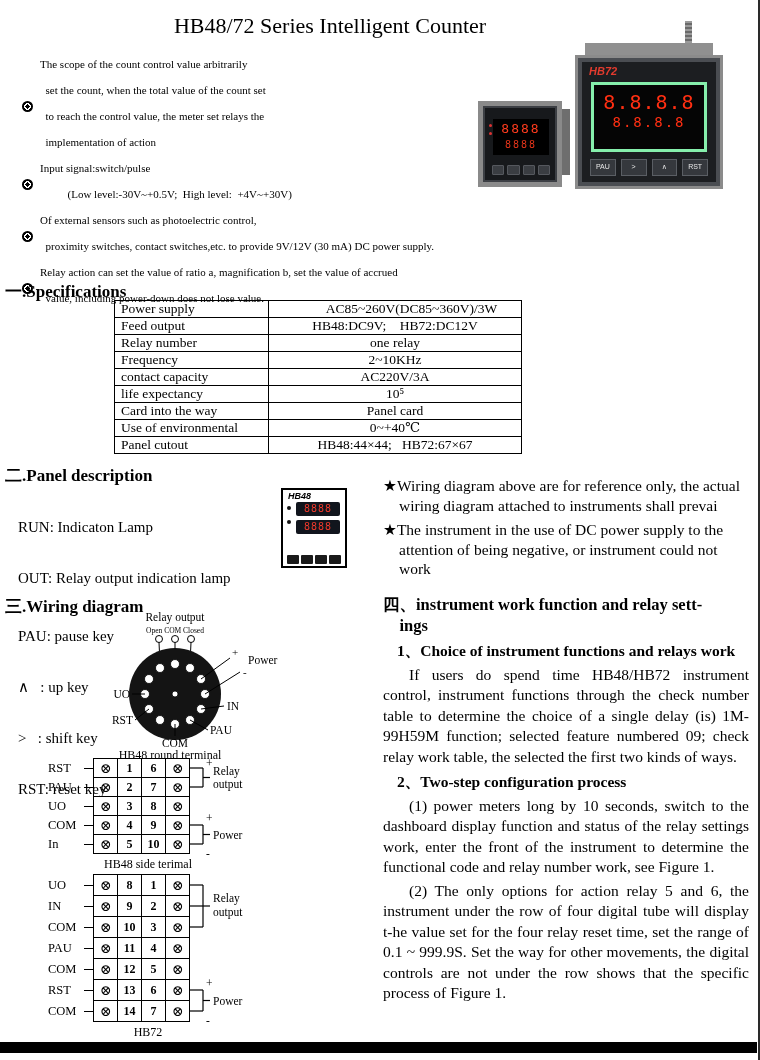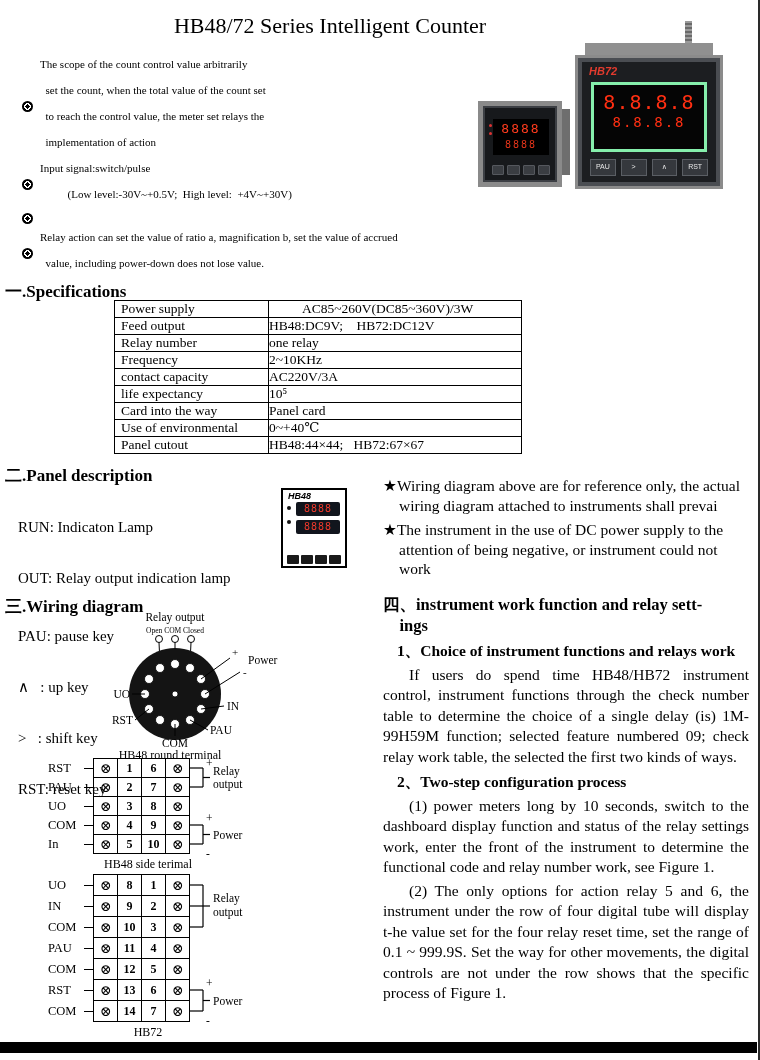--- a/index.html
+++ b/index.html
@@ -42,21 +42,21 @@
 
   .sec-heading{position:absolute;font-size:17px;font-weight:bold;}
   #spec-heading{left:5px;top:280px;}
   #panel-heading{left:5px;top:464px;}
   #wiring-heading{left:5px;top:595px;}
 
   .spec-table{position:absolute;left:114px;top:300px;width:406px;border:1px solid #000;}
   .spec-row{display:flex;height:16px;line-height:15px;font-size:13.5px;border-top:1px solid #000;}
   .spec-row:first-child{border-top:none;gap:33px;}
   .spec-label{width:154px;border-right:1px solid #000;padding-left:6px;box-sizing:border-box;}
-  .spec-value{flex:1;text-align:left;white-space:pre;}
+  .spec-value{flex:1;text-align:center;white-space:pre;}
 
   .panel-lines{position:absolute;left:18px;top:485px;font-size:15px;line-height:17px;white-space:pre;}
   .panel-lines div:nth-child(3){margin-top:7px;}
 
   .panel-fig{position:absolute;left:281px;top:488px;width:66px;height:80px;border:2px solid #000;box-sizing:border-box;background:#fff;}
   .pf-model{font:italic bold 9px "Liberation Sans",sans-serif;margin:1px 0 0 5px;}
   .pf-screen{margin:1px 5px 0 13px;height:14px;background:#11151d;color:#f2392b;
     font:10px/14px "DejaVu Sans Mono",monospace;text-align:center;letter-spacing:1px;border-radius:2px;}
   .pf-screen.s2{margin-top:4px;}
   .pf-lamp{position:absolute;width:4px;height:4px;background:#111;border-radius:50%;left:4px;}
@@ -121,20 +121,22 @@
   to reach the control value, the meter set relays the
   implementation of action</span>
     </div>
     <div class="feature">
       <span class="bullet"></span>
       <span class="feature-text">Input signal:switch/pulse
           (Low level:-30V~+0.5V;  High level:  +4V~+30V)</span>
     </div>
     <div class="feature">
       <span class="bullet"></span>
+      <span class="feature-text">Of external sensors such as photoelectric control,
+  proximity switches, contact switches,etc. to provide 9V/12V (30 mA) DC power supply.</span>
     </div>
     <div class="feature">
       <span class="bullet"></span>
       <span class="feature-text">Relay action can set the value of ratio a, magnification b, set the value of accrued
   value, including power-down does not lose value.</span>
     </div>
   </div>
 
   <div class="device-small">
     <div class="ds-body"></div>

